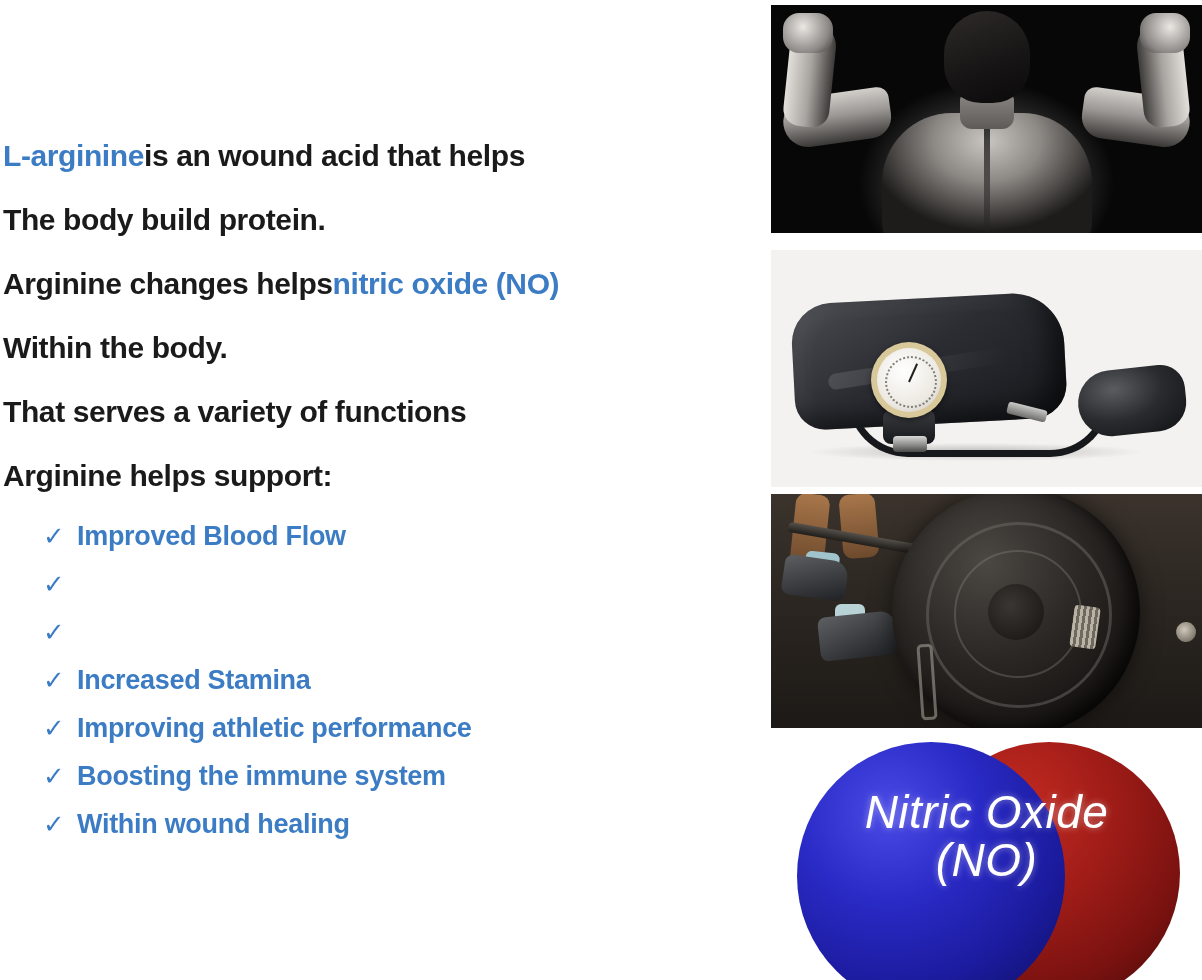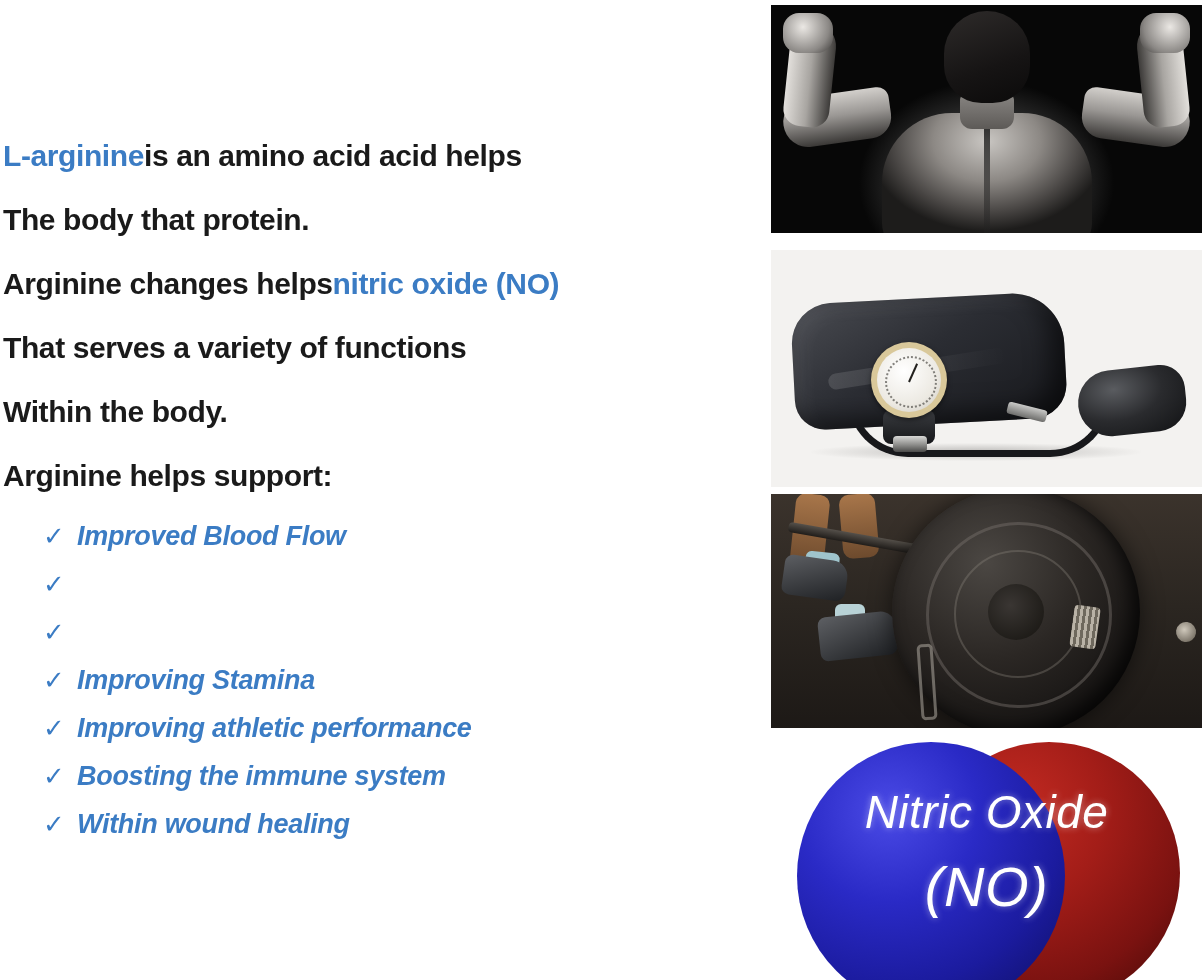--- a/index.html
+++ b/index.html
@@ -34,21 +34,21 @@
     letter-spacing:-0.3px;white-space:nowrap;
   }
   .check-mark{
     display:inline-block;width:34px;
     margin-left:40px;
     font-size:26px;font-weight:normal;
     color:#3b7cc4;
     font-family:"DejaVu Sans", sans-serif;
     line-height:1;
   }
-  .check-label{display:inline-block;font-style:italic;}
+  .check-label{display:inline-block;}
 
   
   .img-col{position:absolute;left:771px;top:0;width:431px;height:980px;}
   .panel{position:absolute;left:0;width:431px;overflow:hidden;font-style:italic;}
 
   
   .p1{top:5px;height:228px;background:#050505;}
   .bb-scene{position:absolute;inset:0;background:
      radial-gradient(ellipse 150px 120px at 50% 78%, #6f6f6f 0%, #2a2a2a 58%, #070707 85%),
      #040404;}
@@ -225,54 +225,54 @@
   }
   .no-text{
     position:absolute;left:0;right:0;top:48px;
     text-align:center;color:#ffffff;
     font-family:"Liberation Sans", sans-serif;
     font-weight:normal;
     text-shadow:0 0 7px rgba(255,255,255,.45);
     pointer-events:none;
   }
   .no-line1{font-size:46px;letter-spacing:.5px;line-height:1.05;}
-  .no-line2{font-size:56px;letter-spacing:.5px;line-height:1.05;margin-top:22px;}
+  .no-line2{font-size:46px;letter-spacing:.5px;line-height:1.05;}
 </style>
 </head>
 <body>
 
 <div class="page">
 
   <div class="text-col">
 
     <div class="statements">
 
       <div class="stmt">
         <span class="accent">L-arginine</span>
-          <span> is an amino acid acid helps</span>
-      </div>
-
-      <div class="stmt">
-        <span>The body that protein.</span>
+          <span> is an wound acid that helps</span>
+      </div>
+
+      <div class="stmt">
+        <span>The body build protein.</span>
       </div>
 
       <div class="stmt">
         <span>Arginine changes helps </span>
           <span class="accent">nitric oxide (NO)</span>
       </div>
 
       <div class="stmt">
+        <span>Within the body.</span>
+      </div>
+
+      <div class="stmt">
         <span>That serves a variety of functions</span>
       </div>
 
       <div class="stmt">
-        <span>Within the body.</span>
-      </div>
-
-      <div class="stmt">
         <span>Arginine helps support:</span>
       </div>
 
     </div>
 
     <div class="checklist">
 
       <div class="check-item">
         <span class="check-mark">✓</span>
         <span class="check-label">Improved Blood Flow</span>
@@ -281,21 +281,21 @@
       <div class="check-item">
         <span class="check-mark">✓</span>
       </div>
 
       <div class="check-item">
         <span class="check-mark">✓</span>
       </div>
 
       <div class="check-item">
         <span class="check-mark">✓</span>
-        <span class="check-label">Improving Stamina</span>
+        <span class="check-label">Increased Stamina</span>
       </div>
 
       <div class="check-item">
         <span class="check-mark">✓</span>
         <span class="check-label">Improving athletic performance</span>
       </div>
 
       <div class="check-item">
         <span class="check-mark">✓</span>
         <span class="check-label">Boosting the immune system</span>

